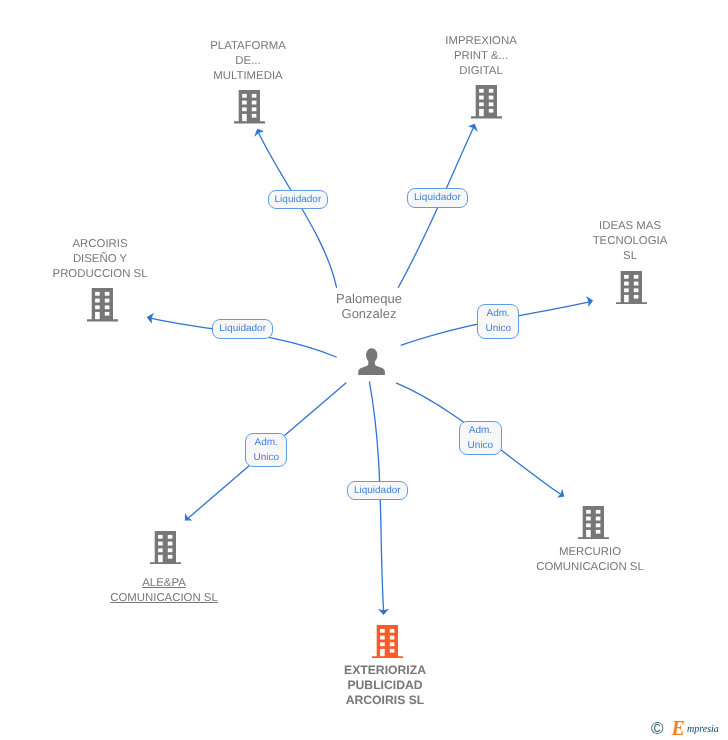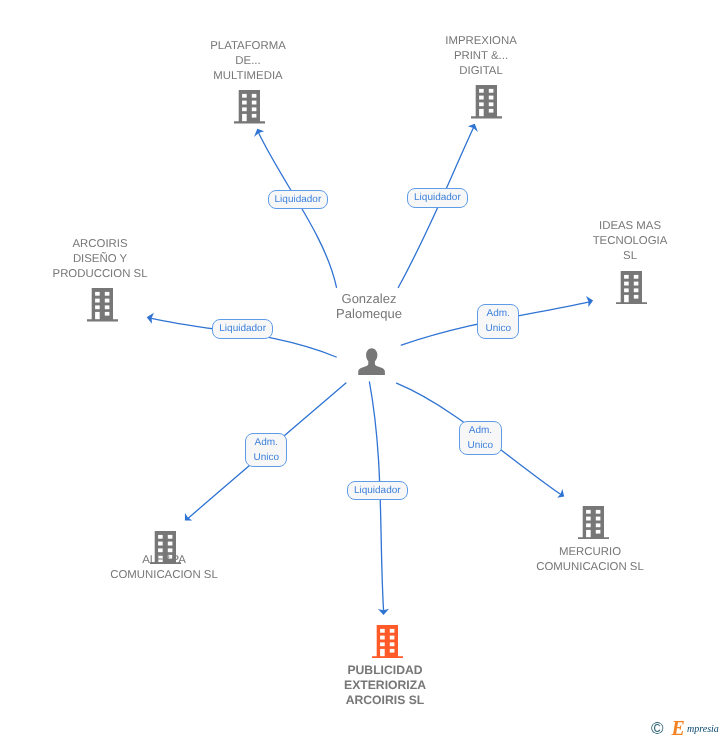--- a/index.html
+++ b/index.html
@@ -119,36 +119,36 @@
   <svg class="node-icon" style="left:358.1px;top:347.7px;" width="27.2" height="27.1" viewBox="0 0 27.2 27.1">
     <path fill="#777777" d="M13.7,0.2 C10.6,0.2 8.1,3.1 8.1,6.9
       C8.1,11.0 10.6,14.6 13.7,14.6 C16.8,14.6 19.4,11.0 19.4,6.9
       C19.4,3.1 16.8,0.2 13.7,0.2 Z
       M10.3,12.6 L10.3,15.8 C10.3,16.8 9.7,17.5 8.6,17.9
       L3.0,19.9 C1.3,20.6 0.3,21.9 0.25,23.4 L0.2,26.9 L26.95,26.9
       L26.9,23.4 C26.85,21.9 25.9,20.6 24.2,19.9 L18.6,17.9
       C17.5,17.5 16.9,16.8 16.9,15.8 L16.9,12.6 Z"></path>
   </svg>
   <div class="node-label person" style="left:259.20px;top:290.80px;">
+    <div>Palomeque</div>
     <div>Gonzalez</div>
-    <div>Palomeque</div>
   </div>
 
   <svg class="node-icon" style="left:149.7px;top:530.6px;" width="31.1" height="33.4" viewBox="0 0 31.1 33.4">
     <path fill="#777777" d="M4.7,0 H26.0 V31.2 H31.1 V33.4 H0 V31.2 H4.7 Z"></path>
     <rect fill="#ffffff" x="8.1" y="3.9" width="4.6" height="3.8"></rect>
     <rect fill="#ffffff" x="17.8" y="3.9" width="4.6" height="3.8"></rect>
     <rect fill="#ffffff" x="8.1" y="10.6" width="4.6" height="3.9"></rect>
     <rect fill="#ffffff" x="17.8" y="10.6" width="4.6" height="3.9"></rect>
     <rect fill="#ffffff" x="8.1" y="17.4" width="4.6" height="3.8"></rect>
     <rect fill="#ffffff" x="17.8" y="17.4" width="4.6" height="3.8"></rect>
     <rect fill="#ffffff" x="8.1" y="23.9" width="4.6" height="7.3"></rect>
     <rect fill="#ffffff" x="17.8" y="23.9" width="4.6" height="3.7"></rect>
   </svg>
-  <div class="node-label" style="left:53.75px;top:553px;">
+  <div class="node-label" style="left:53.75px;top:576px;text-decoration:underline;">
     <div>ALE&amp;PA</div>
     <div>COMUNICACION SL</div>
   </div>
 
   <svg class="node-icon" style="left:577.6px;top:506px;" width="31.1" height="33.4" viewBox="0 0 31.1 33.4">
     <path fill="#777777" d="M4.7,0 H26.0 V31.2 H31.1 V33.4 H0 V31.2 H4.7 Z"></path>
     <rect fill="#ffffff" x="8.1" y="3.9" width="4.6" height="3.8"></rect>
     <rect fill="#ffffff" x="17.8" y="3.9" width="4.6" height="3.8"></rect>
     <rect fill="#ffffff" x="8.1" y="10.6" width="4.6" height="3.9"></rect>
     <rect fill="#ffffff" x="17.8" y="10.6" width="4.6" height="3.9"></rect>
@@ -167,22 +167,22 @@
     <rect fill="#ffffff" x="8.1" y="3.9" width="4.6" height="3.8"></rect>
     <rect fill="#ffffff" x="17.8" y="3.9" width="4.6" height="3.8"></rect>
     <rect fill="#ffffff" x="8.1" y="10.6" width="4.6" height="3.9"></rect>
     <rect fill="#ffffff" x="17.8" y="10.6" width="4.6" height="3.9"></rect>
     <rect fill="#ffffff" x="8.1" y="17.4" width="4.6" height="3.8"></rect>
     <rect fill="#ffffff" x="17.8" y="17.4" width="4.6" height="3.8"></rect>
     <rect fill="#ffffff" x="8.1" y="23.9" width="4.6" height="7.3"></rect>
     <rect fill="#ffffff" x="17.8" y="23.9" width="4.6" height="3.7"></rect>
   </svg>
   <div class="node-label strong" style="left:274.50px;top:662.95px;">
+    <div>EXTERIORIZA</div>
     <div>PUBLICIDAD</div>
-    <div>EXTERIORIZA</div>
     <div>ARCOIRIS SL</div>
   </div>
 
   <div class="edge-label" style="left:267.7px;top:190.2px;width:59.8px;height:19px;">
     <span>Liquidador</span>
   </div>
   <div class="edge-label" style="left:406.9px;top:187.6px;width:60.8px;height:19.9px;">
     <span>Liquidador</span>
   </div>
   <div class="edge-label" style="left:476.5px;top:303.6px;width:42.4px;height:34.6px;flex-direction:column;">

